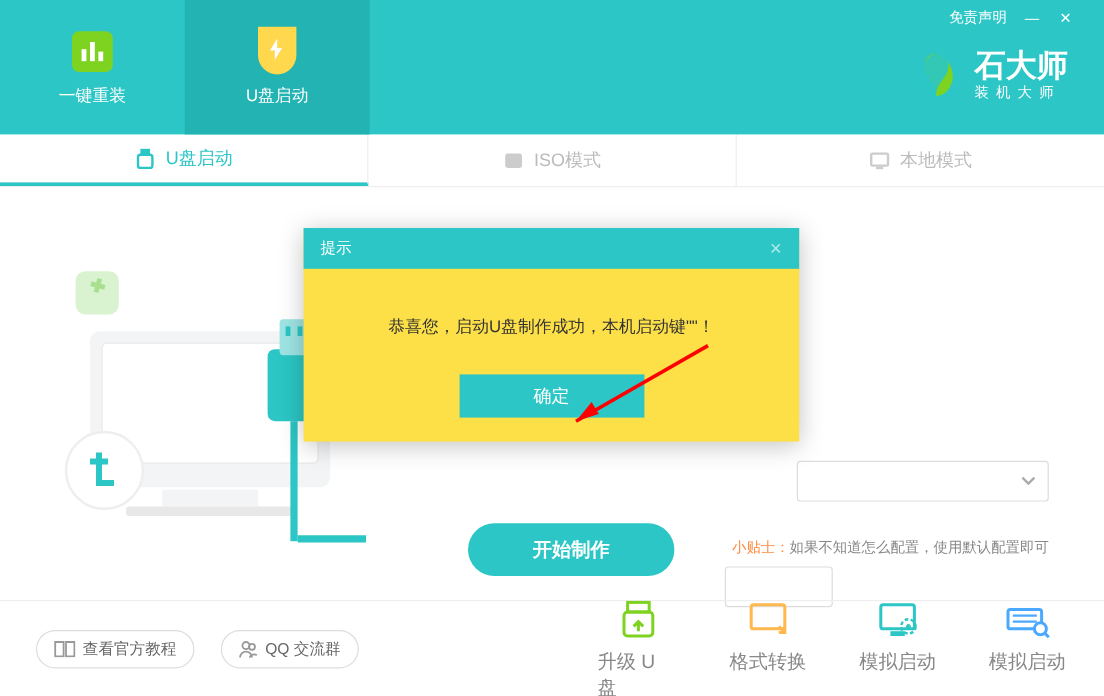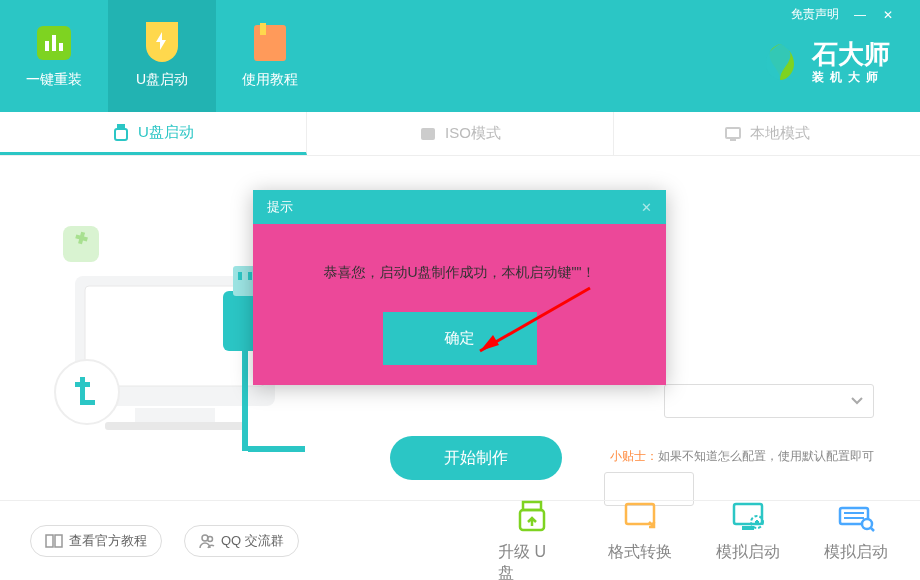--- a/index.html
+++ b/index.html
@@ -1,31 +1,31 @@
 <!DOCTYPE html>
 <html><head>
 <meta charset="utf-8">
 <style>
 * { margin: 0; padding: 0; box-sizing: border-box; font-family: "Microsoft YaHei", sans-serif; }
 body { width: 920px; height: 580px; overflow: hidden; background: #fff; }
 
 .header { height: 112px; background: #2bc6c5; position: relative; display: flex; }
-.nav-item { width: 108px; display: flex; flex-direction: column; align-items: center; justify-content: center; color: #fff; cursor: pointer; }
+.nav-item { width: 154px; display: flex; flex-direction: column; align-items: center; justify-content: center; color: #fff; cursor: pointer; }
 .nav-item.active { background: #22b3b2; }
 .nav-icon { width: 40px; height: 40px; margin-bottom: 8px; display: flex; align-items: center; justify-content: center; }
 .nav-label { font-size: 14px; }
 
 .window-controls { position: absolute; top: 6px; right: 25px; display: flex; align-items: center; gap: 14px; color: #fff; font-size: 12px; }
 .disclaimer { cursor: pointer; }
 .win-btn { width: 14px; height: 14px; cursor: pointer; display: flex; align-items: center; justify-content: center; }
 
 .brand { position: absolute; right: 30px; top: 40px; display: flex; gap: 10px; }
 .brand-text { color: #fff; }
 .brand-title { font-size: 26px; font-weight: bold; line-height: 1.1; }
-.brand-sub { font-size: 12px; letter-spacing: 6px; font-weight: bold; }
+.brand-sub { font-size: 12px; letter-spacing: 6px; }
 
 .tabs { height: 44px; display: flex; border-bottom: 1px solid #eee; }
 .tab { flex: 1; display: flex; align-items: center; justify-content: center; gap: 8px; font-size: 15px; color: #bbb; cursor: pointer; border-right: 1px solid #eee; }
 .tab.active { color: #2bc6c5; border-bottom: 3px solid #2bc6c5; }
 .tab:last-child { border-right: none; }
 
 .content { position: relative; height: 368px; }
 .illustration { position: absolute; left: 45px; top: 30px; width: 260px; height: 270px; }
 
 .main-btn { position: absolute; left: 390px; top: 388px; transform: translateY(0); width: 172px; height: 44px; background: #2bc6c5; color: #fff; border: none; border-radius: 22px; font-size: 16px; cursor: pointer; top: 382px; }
@@ -35,26 +35,26 @@
 
 .dropdown-mock { position: absolute; right: 46px; top: 228px; width: 210px; height: 34px; border: 1px solid #ddd; border-radius: 3px; display: flex; align-items: center; justify-content: flex-end; padding-right: 10px; }
 .field-mock { position: absolute; right: 226px; top: 316px; width: 90px; height: 34px; border: 1px solid #ddd; border-radius: 3px; }
 
 .bottom-tools { position: absolute; bottom: 0; left: 0; right: 0; height: 80px; display: flex; align-items: center; padding: 15px 30px; border-top: 1px solid #eee; }
 .bottom-left { display: flex; gap: 22px; }
 .pill { display: flex; align-items: center; gap: 6px; padding: 6px 14px; border: 1px solid #ddd; border-radius: 18px; font-size: 13px; color: #666; cursor: pointer; }
 .bottom-right { margin-left: auto; display: flex; gap: 40px; }
 .tool { display: flex; flex-direction: column; align-items: center; gap: 6px; font-size: 16px; color: #888; cursor: pointer; width: 68px; }
 
-.modal { position: absolute; left: 253px; top: 190px; width: 413px; background: #ec4899; box-shadow: 0 3px 20px rgba(0,0,0,0.25); z-index: 10; }
+.modal { position: absolute; left: 253px; top: 190px; width: 413px; background: #fde047; box-shadow: 0 3px 20px rgba(0,0,0,0.25); z-index: 10; }
 .modal-title { background: #2bc6c5; color: #fff; padding: 8px 14px; font-size: 13px; display: flex; justify-content: space-between; align-items: center; }
 .modal-close { cursor: pointer; opacity: 0.6; }
 .modal-body { padding: 40px 20px 30px; text-align: center; font-size: 14px; color: #333; }
 .modal-footer { padding-bottom: 20px; text-align: center; }
-.modal-ok { width: 154px; height: 53px; background: #2bc6c5; color: #fff; border: none; font-size: 15px; cursor: pointer; }
+.modal-ok { width: 154px; height: 36px; background: #2bc6c5; color: #fff; border: none; font-size: 15px; cursor: pointer; }
 
 .arrow { position: absolute; left: 465px; top: 283px; z-index: 20; pointer-events: none; }
 
 svg { display: block; }
 </style>
 </head>
 <body>
 
 <div class="header">
   <div class="nav-item">
@@ -69,29 +69,20 @@
     <span class="nav-label">一键重装</span>
   </div>
   <div class="nav-item active">
     <div class="nav-icon">
       <svg width="36" height="42" viewBox="0 0 36 42">
           <path d="M2 0 h32 v24 a16 16 0 0 1 -32 0 Z" fill="#ffd84d"></path>
           <path d="M18 10 l-6 10 h4 v8 l6 -10 h-4 Z" fill="#fff"></path>
         </svg>
     </div>
     <span class="nav-label">U盘启动</span>
-  </div>
-  <div class="nav-item">
-    <div class="nav-icon">
-      <svg width="36" height="40" viewBox="0 0 36 40">
-          <rect x="2" y="2" width="32" height="36" rx="3" fill="#ff9a5a"></rect>
-          <rect x="8" y="0" width="6" height="12" fill="#ffd84d"></rect>
-        </svg>
-    </div>
-    <span class="nav-label">使用教程</span>
   </div>
 
   <div class="window-controls">
     <span class="disclaimer">免责声明</span>
     <span class="win-btn">—</span>
     <span class="win-btn">✕</span>
   </div>
 
   <div class="brand">
     <svg width="44" height="44" viewBox="0 0 44 44">
@@ -148,21 +139,21 @@
     </g>
   </svg>
 
   <div class="dropdown-mock">
     <svg width="12" height="8" viewBox="0 0 12 8">
         <path d="M1 1 l5 5 l5 -5" stroke="#aaa" stroke-width="2" fill="none"></path>
       </svg>
   </div>
   <div class="field-mock"></div>
 
-  <button class="main-btn" style="top:280px;">开始制作</button>
+  <button class="main-btn" style="top:280px;font-weight:bold;">开始制作</button>
   <div class="tip" style="top:292px;margin-left:25px;">
     <span class="tip-label">小贴士：</span><span>如果不知道怎么配置，使用默认配置即可</span>
   </div>
 </div>
 
 <div class="bottom-tools">
   <div class="bottom-left">
     <div class="pill">
       <svg width="18" height="14" viewBox="0 0 18 14">
           <path d="M1 1 h7 v12 h-7 Z M10 1 h7 v12 h-7 Z" fill="none" stroke="#999" stroke-width="1.5"></path>

